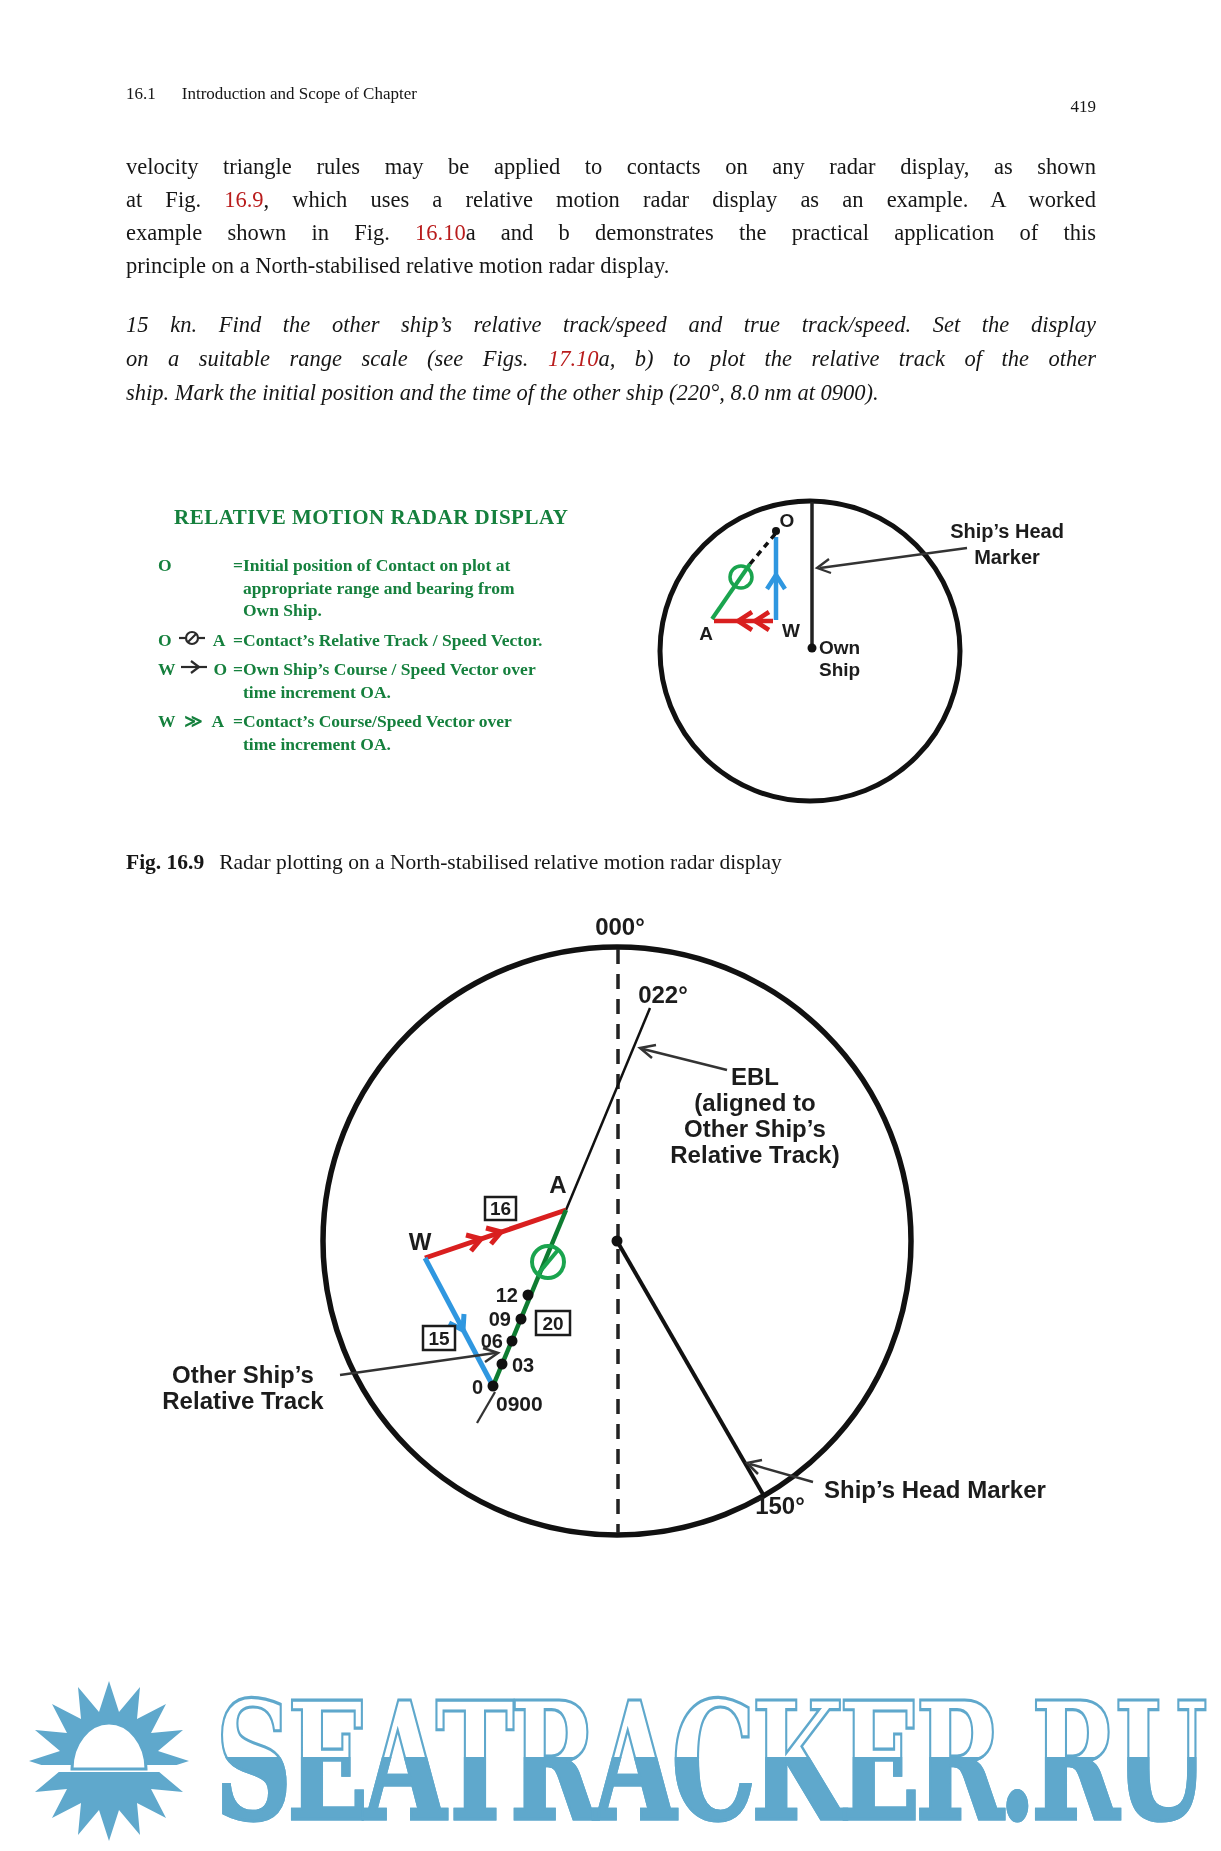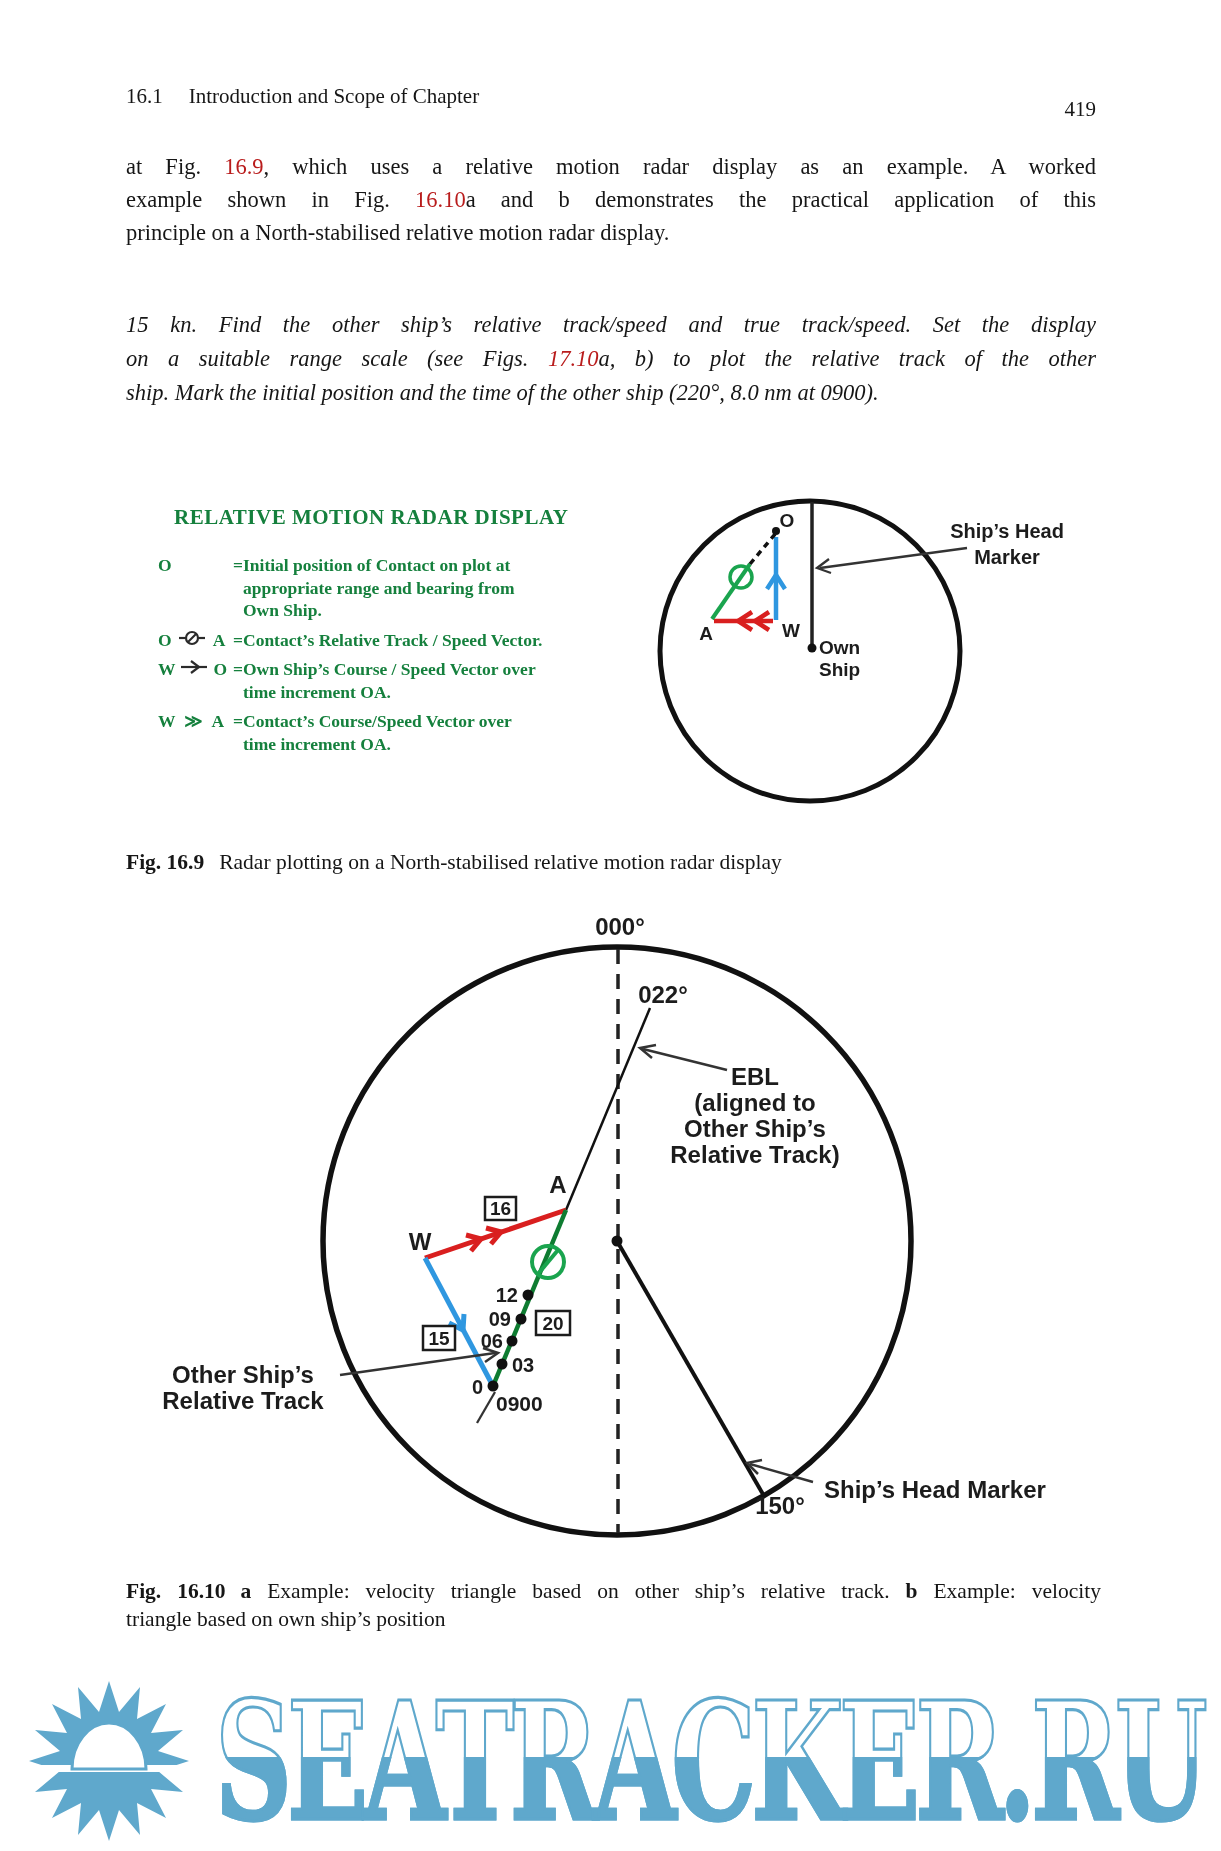--- a/index.html
+++ b/index.html
@@ -3,21 +3,21 @@
 <meta charset="utf-8">
 <style>
   * { margin:0; padding:0; box-sizing:border-box; }
   body { background:#777; }
   .page {
     position:relative; width:1221px; height:1851px; background:#ffffff;
     margin:0 auto; overflow:hidden;
     font-family:"Liberation Serif", serif; color:#161616;
   }
   
-  .header { position:absolute; left:126px; top:84px; width:970px; font-size:21px; }
+  .header { position:absolute; left:126px; top:84px; width:970px; font-size:17px; }
   .header .secno { margin-right:26px; }
   .header .pgno { position:absolute; right:0; top:13px; }
   
   .para { position:absolute; left:126px; width:970px; font-size:22.5px; }
   .jline { text-align:justify; text-align-last:justify; height:33px; line-height:33px; white-space:normal; }
   .jline.last { text-align-last:left; }
   .p-intro { top:150px; }
   .p-example { top:308px; font-style:italic; }
   .p-example .jline { height:34px; line-height:34px; }
   .lead-bold { font-weight:bold; }
@@ -60,20 +60,21 @@
 <body>
 
 <div class="page">
 
   <div class="header">
     <span class="secno">16.1</span><span>Introduction and Scope of Chapter</span>
     <span class="pgno">419</span>
   </div>
 
   <div class="para p-intro">
+    <div class="jline"><span>velocity triangle rules may be applied to contacts on any radar display, as shown</span></div>
     <div class="jline"><span>at Fig. </span><a class="link">16.9</a><span>, which uses a relative motion radar display as an example. A worked</span></div>
     <div class="jline"><span>example shown in Fig. </span><a class="link">16.10</a><span>a and b demonstrates the practical application of this</span></div>
     <div class="jline last"><span>principle on a North-stabilised relative motion radar display.</span></div>
   </div>
 
   <div class="para p-example">
     <div class="jline"><span>15 kn. Find the other ship’s relative track/speed and true track/speed. Set the display</span></div>
     <div class="jline"><span>on a suitable range scale (see Figs. </span><a class="link">17.10</a><span>a, b) to plot the relative track of the other</span></div>
     <div class="jline last"><span>ship. Mark the initial position and the time of the other ship (220°, 8.0 nm at 0900).</span></div>
   </div>
@@ -223,29 +224,20 @@
     <polyline points="345,457 358,448 343,443" fill="none" stroke="#333" stroke-width="2.5"></polyline>
 
     <circle cx="477" cy="336" r="5.5" fill="#111"></circle>
     <line x1="477" y1="336" x2="624" y2="591" stroke="#111" stroke-width="4"></line>
     <text x="640" y="609" font-size="24" text-anchor="middle">150°</text>
     <text x="684" y="593" font-size="24">Ship’s Head Marker</text>
     <line x1="673" y1="577" x2="610" y2="559" stroke="#333" stroke-width="2.5"></line>
     <polyline points="622,555 607,558 618,569" fill="none" stroke="#333" stroke-width="2.5"></polyline>
   </svg>
 
-  <div class="caption cap1610">
-    <div class="l1">
-      <span class="cap-label">Fig. 16.10</span><span class="cap-bold">a</span>
-      <span>Example: velocity triangle based on other ship’s relative track.</span>
-      <span class="cap-bold">b</span>
-      <span>Example: velocity</span>
-    </div>
-    <div>triangle based on own ship’s position</div>
-  </div>
 
   <div class="watermark">
     <svg class="wm-sun" width="195" height="168" viewBox="0 0 195 168">
       <polygon fill="#5fa8cc" points="177,84 146,74 171,53 139,56 154,27 125,42 128,10 107,35 97,4 87,35 66,10 69,42 40,27 55,56 23,53 48,74 17,84 48,94 23,115 55,112 40,141 69,126 66,158 87,133 97,164 107,133 128,158 125,126 154,141 139,112 171,115 146,94"></polygon>
       <rect x="8" y="88" width="178" height="7" fill="#ffffff"></rect>
       <path d="M 60 92 A 37 46 0 0 1 134 92 Z" fill="#ffffff" stroke="#5fa8cc" stroke-width="3"></path>
     </svg>
     <span class="wm-text">SEATRACKER.RU</span>
   </div>
 

